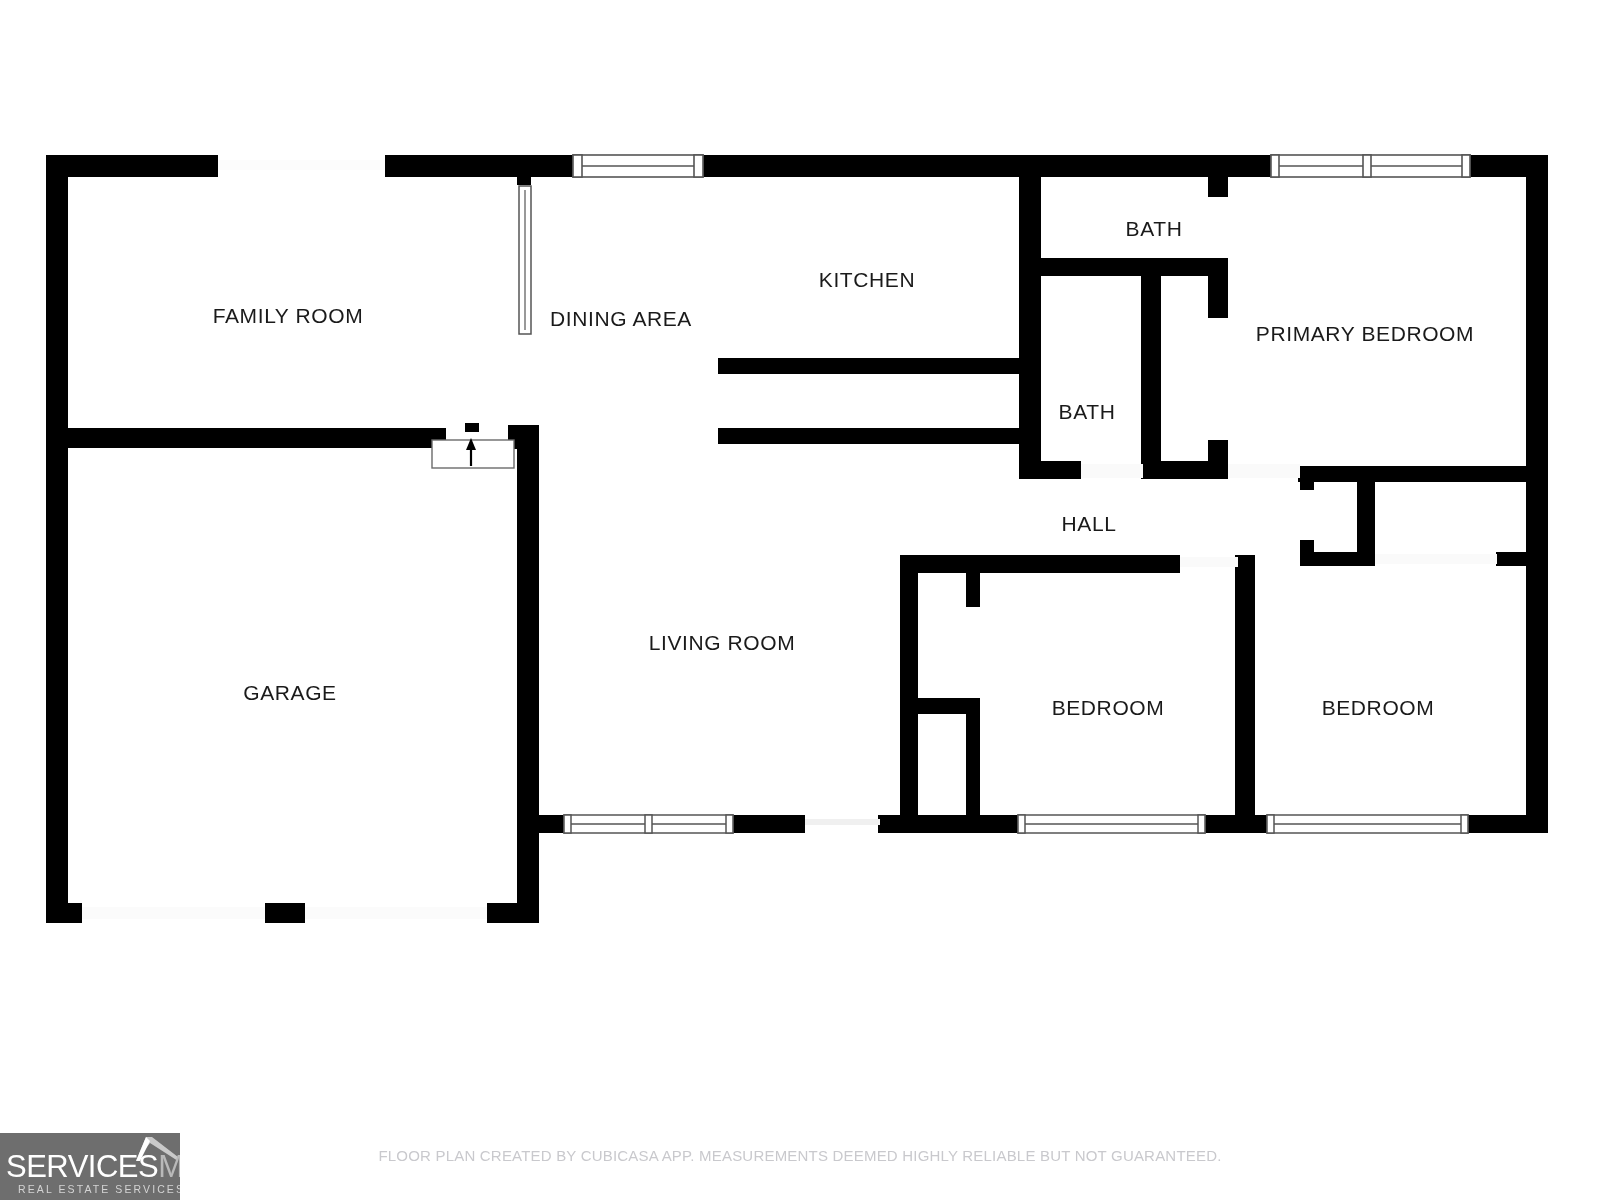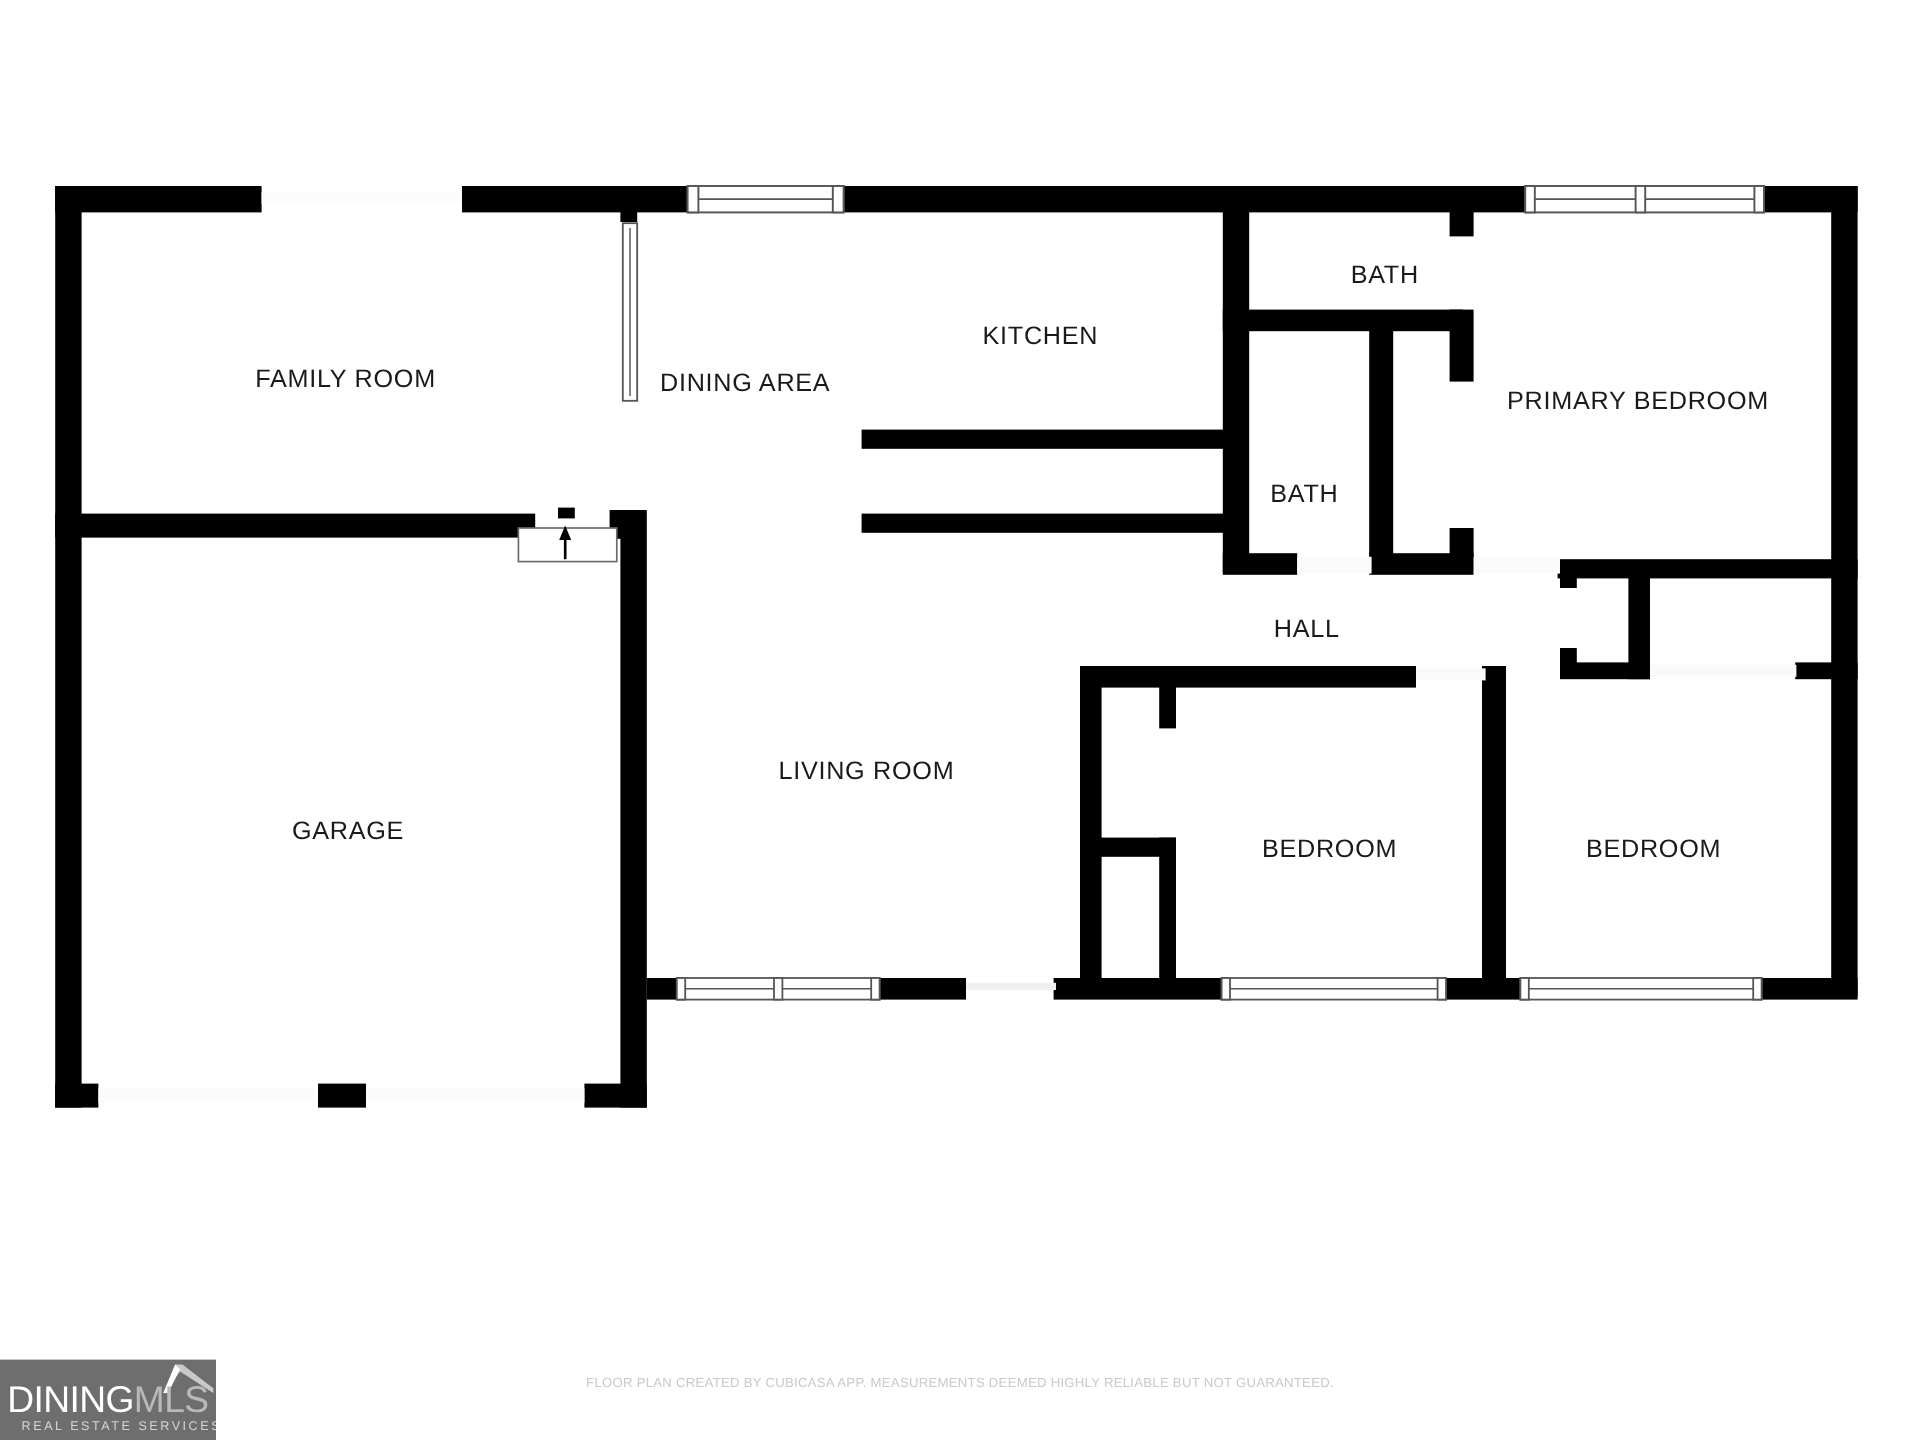--- a/index.html
+++ b/index.html
@@ -33,21 +33,21 @@
     text-anchor: middle;
     dominant-baseline: middle;
   }
   .footer-note {
     position: absolute;
     left: 0;
     top: 1147px;
     width: 1600px;
     text-align: center;
     font-family: "Liberation Sans", sans-serif;
-    font-size: 11px;
+    font-size: 15px;
     letter-spacing: 0.2px;
     color: #c9c9cd;
     user-select: none;
   }
   .brand-logo {
     position: absolute;
     left: 0;
     top: 1133px;
     width: 180px;
     height: 67px;
@@ -237,17 +237,17 @@
   </svg>
 
   <div class="footer-note">FLOOR PLAN CREATED BY CUBICASA APP. MEASUREMENTS DEEMED HIGHLY RELIABLE BUT NOT GUARANTEED.</div>
 
   <div class="brand-logo">
     <svg class="roof" viewBox="0 0 72 26" xmlns="http://www.w3.org/2000/svg">
       <polygon points="30,26 40,2 46,2 72,22 72,26 44,8" fill="#c9c9c9"></polygon>
       <polygon points="30,26 40,2 44,6 34,26" fill="#ffffff"></polygon>
     </svg>
     <div class="name">
-      <span class="georgia">DINING</span><span class="mls">MLS</span>
+      <span class="georgia">SERVICES</span><span class="mls">MLS</span>
     </div>
     <div class="tagline">REAL ESTATE SERVICES</div>
   </div>
 </div>
 
 </body></html>

